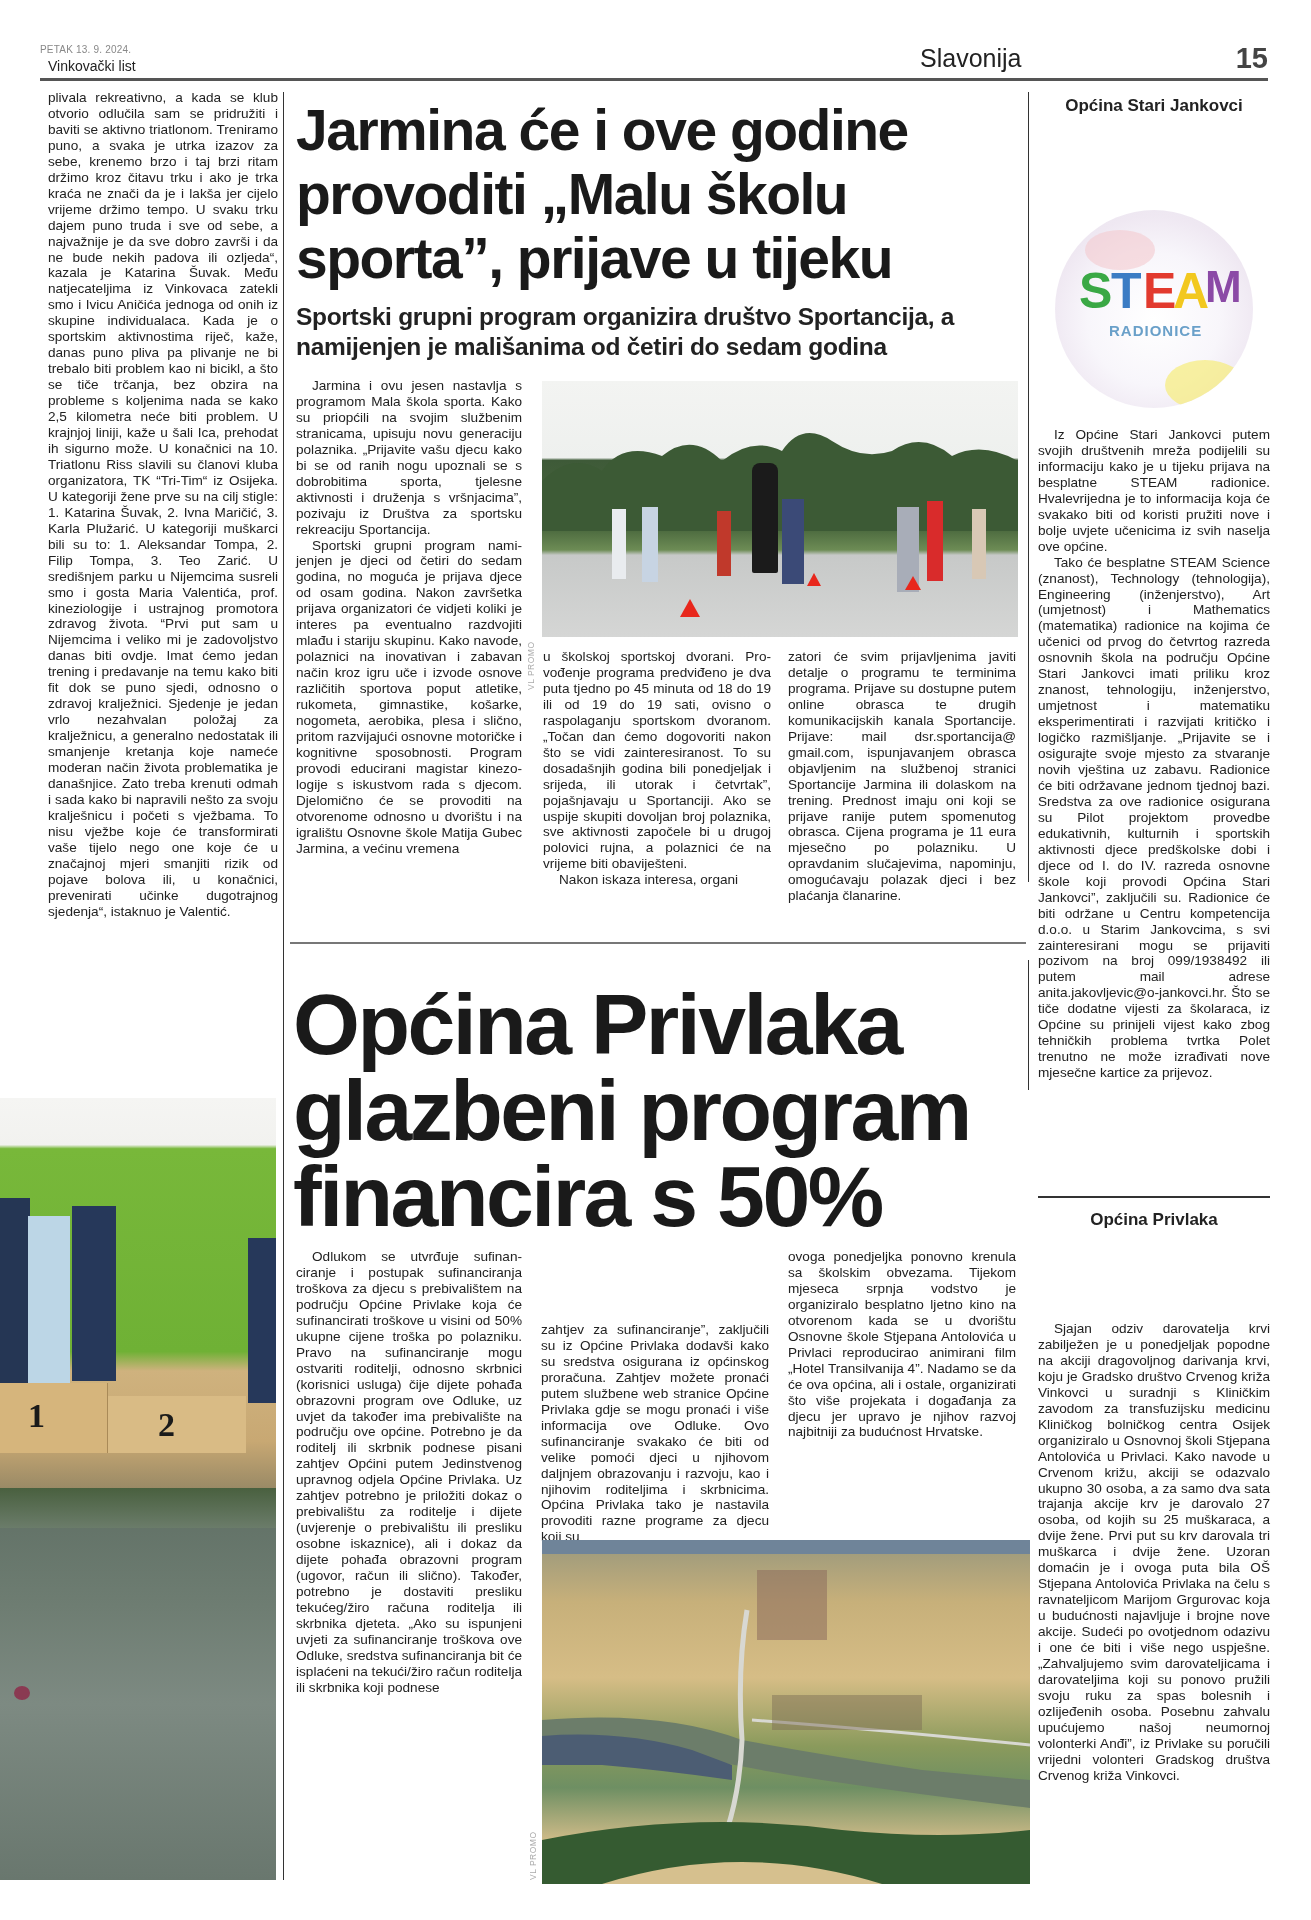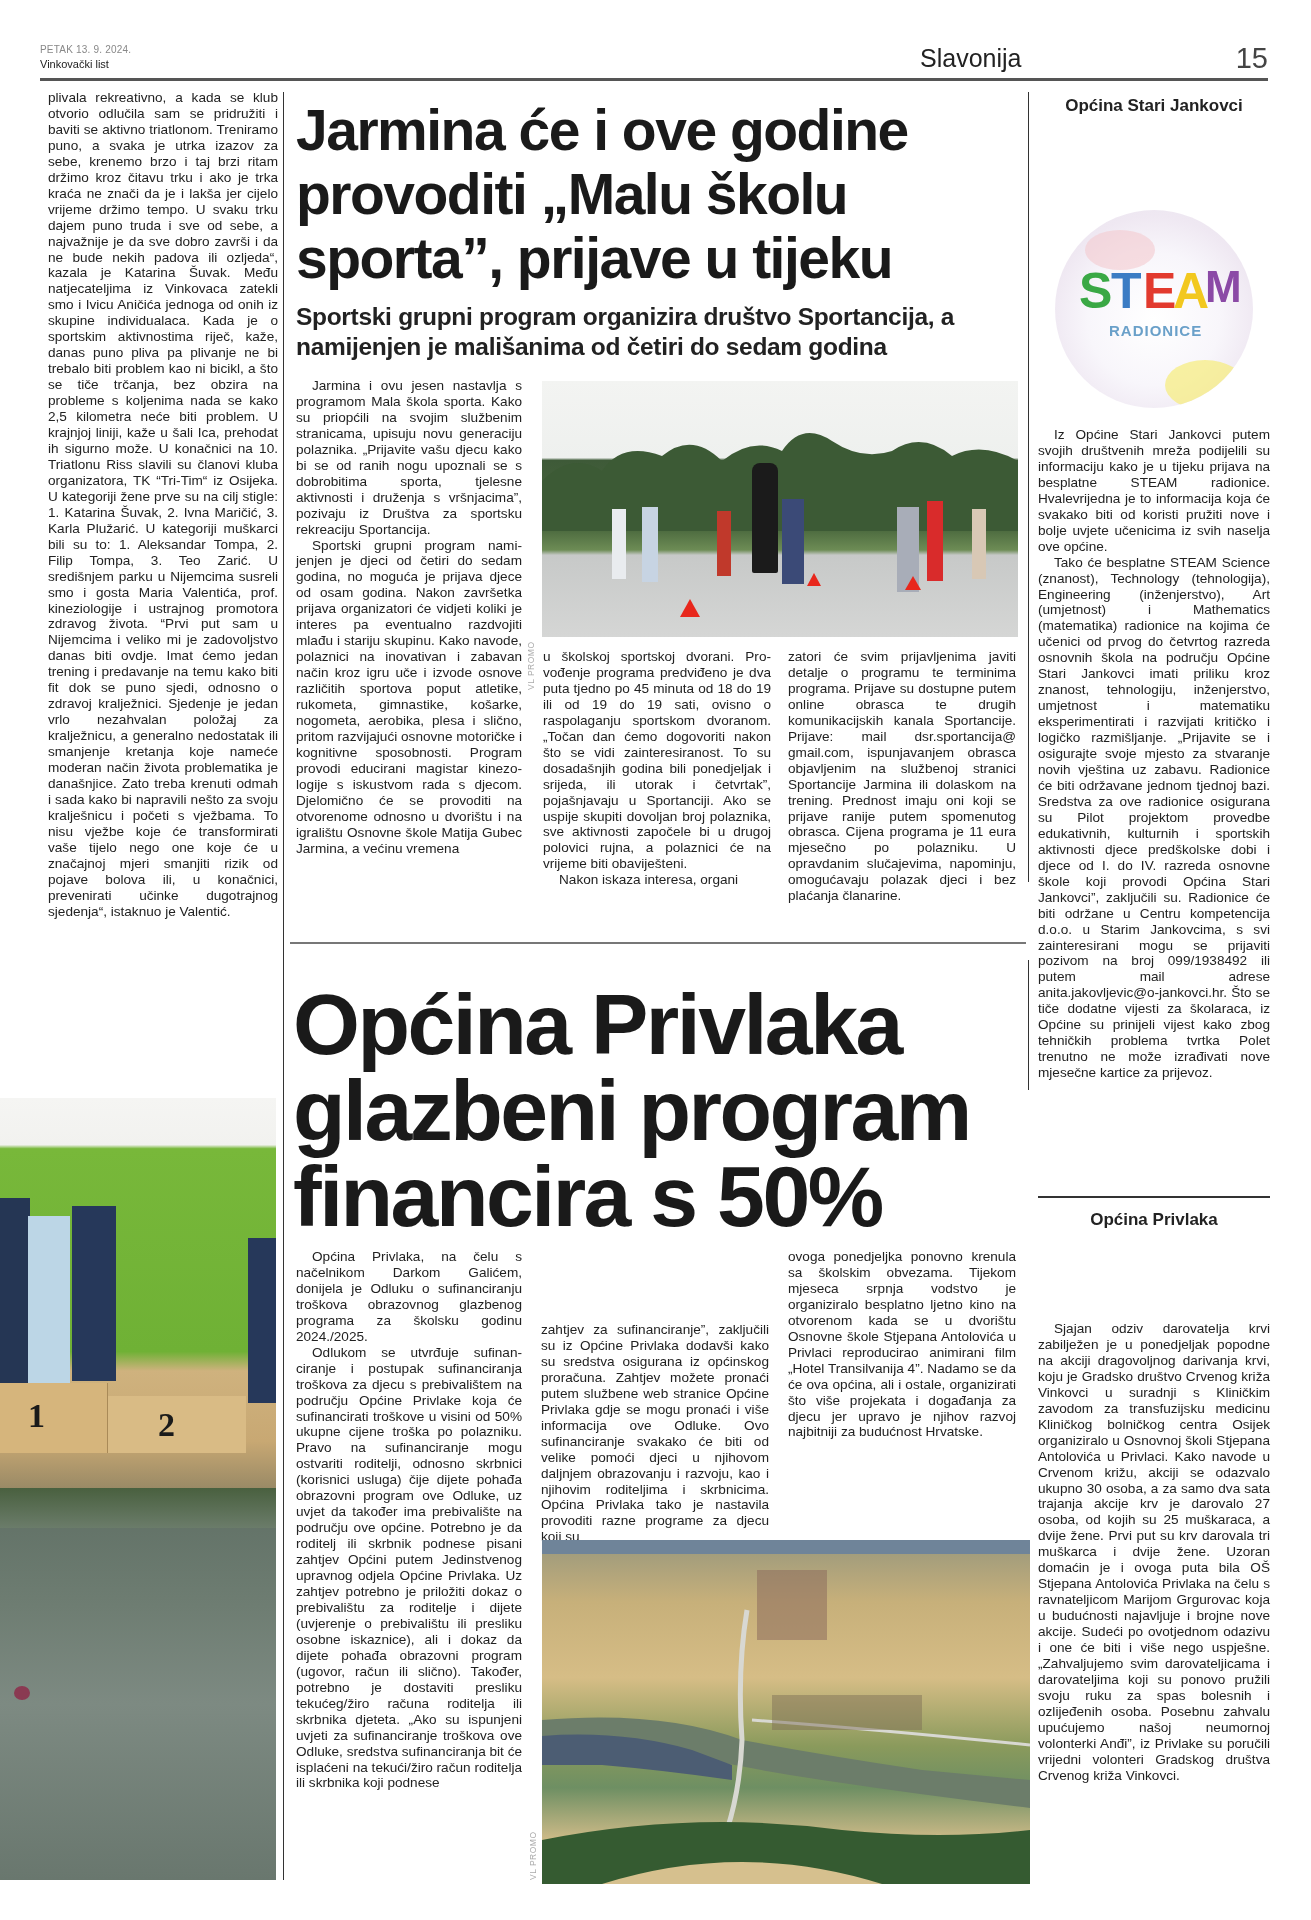--- a/index.html
+++ b/index.html
@@ -1,23 +1,23 @@
 <!DOCTYPE html>
 <html><head>
 <meta charset="utf-8">
 <style>
   * { box-sizing: border-box; margin: 0; padding: 0; }
   html, body { width: 1311px; height: 1920px; background: #ffffff; overflow: hidden; }
   body { font-family: "Liberation Sans", "DejaVu Sans", sans-serif; color: #1a1a1a; position: relative; }
 
   .masthead { position: absolute; left: 40px; top: 42px; width: 1228px; height: 36px; }
   .mh-date { position: absolute; left: 0; top: 2px; font-size: 10px; color: #888; letter-spacing: 0.2px; }
-  .mh-paper { position: absolute; left: 0; top: 16px; font-size: 11px; color: #222; }
+  .mh-paper { position: absolute; left: 8px; top: 16px; font-size: 14px; color: #222; }
   .mh-section { position: absolute; left: 880px; top: 2px; font-size: 25px; color: #222; }
-  .mh-page { position: absolute; right: 0; top: 0; font-size: 29px; color: #444; font-weight: 400; }
+  .mh-page { position: absolute; right: 0; top: 0; font-size: 29px; color: #444; font-weight: 700; }
   .mh-rule { position: absolute; left: 40px; top: 78px; width: 1228px; height: 3px; background: #555; }
 
   .vrule { position: absolute; width: 1px; background: #333; }
   .hrule { position: absolute; height: 2px; background: #777; }
 
   .body-text { font-size: 13.6px; line-height: 15.95px; text-align: justify; color: #222; hyphens: manual; }
   .body-text p { text-indent: 16px; }
   .body-text p.noindent { text-indent: 0; }
 
   .col-left { position: absolute; left: 48px; top: 90px; width: 230px; }
@@ -123,21 +123,20 @@
   <p class="noindent">u školskoj sportskoj dvorani. Pro­vođenje programa predviđeno je dva puta tjedno po 45 minuta od 18 do 19 ili od 19 do 19 sati, ovisno o raspolaganju sportskom dvoranom. „Točan dan ćemo dogo­voriti nakon što se vidi zainteresi­ranost. To su dosadašnjih godina bili ponedjeljak i srijeda, ili utorak i četvrtak”, pojašnjavaju u Sportan­ciji. Ako se uspije skupiti dovoljan broj polaznika, sve aktivnosti započele bi u drugoj polovici rujna, a polaznici će na vrijeme biti oba­viješteni.</p>
   <p>Nakon iskaza interesa, organi­</p>
 </section>
 <section class="jarmina-c3 body-text">
   <p class="noindent">zatori će svim prijavljenima javiti detalje o programu te terminima programa. Prijave su dostupne putem online obrasca te drugih komunikacijskih kanala Sportan­cije. Prijave: mail dsr.sportancija@ gmail.com, ispunjavanjem obrasca objavljenim na službenoj stranici Sportancije Jarmina ili dolaskom na trening. Prednost imaju oni koji se prijave ranije putem spomenu­tog obrasca. Cijena programa je 11 eura mjesečno po polazniku. U opravdanim slučajevima, napominju, omogućavaju polazak djeci i bez plaćanja članarine.</p>
 </section>
 
 <h1 class="privlaka-headline">Općina Privlaka glazbeni program financira s 50%</h1>
 
 <section class="privlaka-c1 body-text">
-  <p>Općina Privlaka, na čelu s načelnikom Darkom Galićem, donijela je Odluku o sufinan­ciranju troškova obrazovnog glazbenog programa za školsku godinu 2024./2025.</p>
   <p>Odlukom se utvrđuje sufinan­ciranje i postupak sufinanciranja troškova za djecu s prebivalištem na području Općine Privlake koja će sufinancirati troškove u visini od 50% ukupne cijene troška po polazniku. Pravo na sufinanciranje mogu ostvariti roditelji, odnosno skrbnici (korisnici usluga) čije dijete pohađa obrazovni program ove Odluke, uz uvjet da također ima prebivalište na području ove općine. Potrebno je da roditelj ili skrbnik podnese pisani zahtjev Općini putem Jedinstvenog upravnog odjela Općine Privlaka. Uz zahtjev potrebno je priložiti dokaz o prebivalištu za roditelje i dijete (uvjerenje o prebivalištu ili presliku osobne iskaznice), ali i dokaz da dijete pohađa obrazovni program (ugovor, račun ili slično). Također, potrebno je dostaviti presliku tekućeg/žiro računa roditelja ili skrbnika djeteta. „Ako su ispunjeni uvjeti za sufi­nanciranje troškova ove Odluke, sredstva sufinanciranja bit će isplaćeni na tekući/žiro račun roditelja ili skrbnika koji podnese</p>
 </section>
 <section class="privlaka-c2 body-text">
   <p class="noindent">zahtjev za sufinanciranje”, zaklju­čili su iz Općine Privlaka dodavši kako su sredstva osigurana iz općinskog proračuna. Zahtjev možete pronaći putem službene web stranice Općine Privlaka gdje se mogu pronaći i više informaci­ja ove Odluke. Ovo sufinanciranje svakako će biti od velike pomoći djeci u njihovom daljnjem obra­zovanju i razvoju, kao i njihovim roditeljima i skrbnicima. Općina Privlaka tako je nastavila provoditi razne programe za djecu koji su</p>
 </section>
 <section class="privlaka-c3 body-text">
   <p class="noindent">ovoga ponedjeljka ponovno krenula sa školskim obvezama. Tijekom mjeseca srpnja vodstvo je organiziralo besplatno ljetno kino na otvorenom kada se u dvorištu Osnovne škole Stjepana Antolovića u Privlaci reproduci­rao animirani film „Hotel Transi­lvanija 4”. Nadamo se da će ova općina, ali i ostale, organizirati što više projekata i događanja za djecu jer upravo je njihov razvoj najbitniji za budućnost Hrvatske.</p>
 </section>
 
 <div class="photo photo-aerial">

